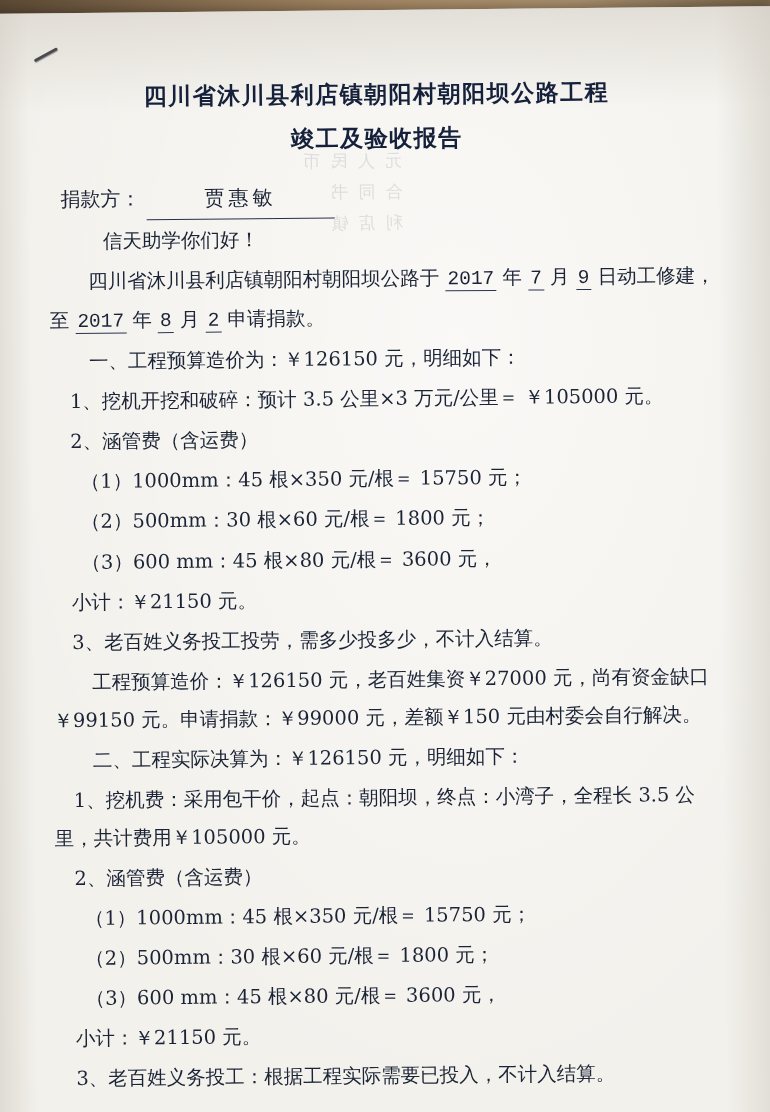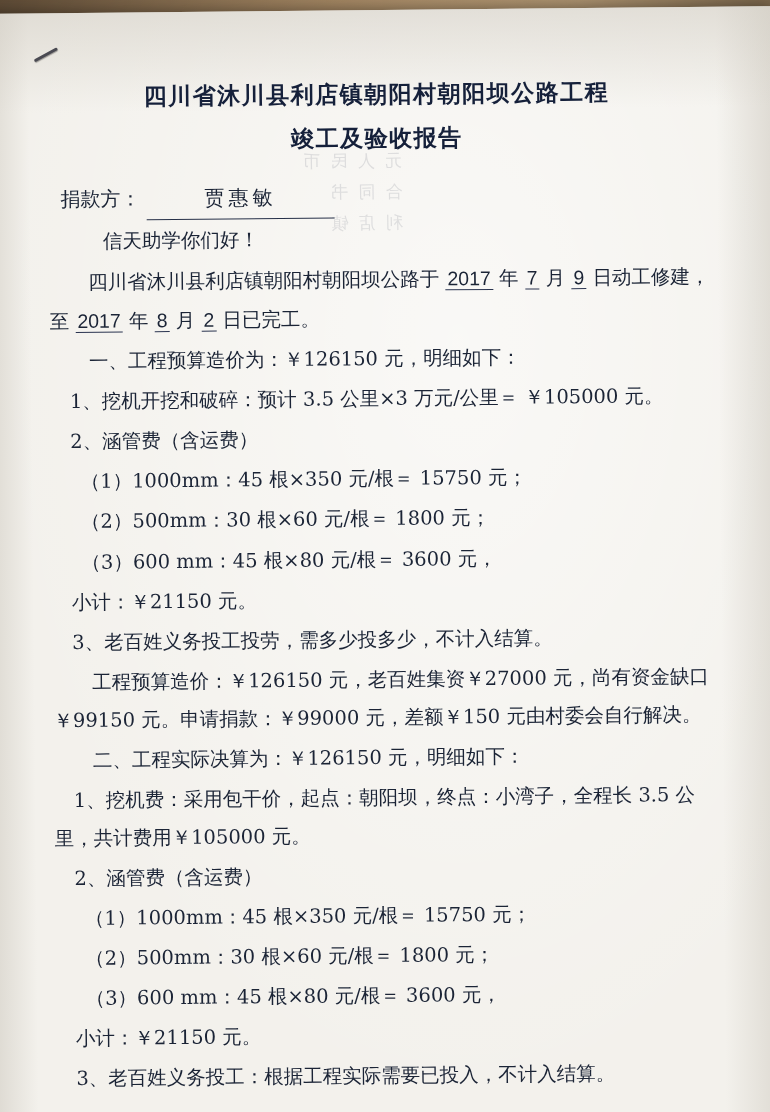--- a/index.html
+++ b/index.html
@@ -122,21 +122,21 @@
     border-bottom: 1.5px solid #263048;
     text-align: center;
     padding: 0 10px 1px 10px;
     letter-spacing: 4px;
   }
   .u {
     border-bottom: 1.3px solid #2a3450;
     padding: 0 2px;
   }
   .greet { margin-left: 54px; }
-  .num { font-family: Liberation Sans, sans-serif; }
+  .num { font-family: Liberation Mono, monospace; }
   .sub { margin-left: 10px; }
 </style>
 </head>
 <body>
 
 <div id="page">
   <div class="desk"></div>
   <div class="desk-shadow"></div>
 
   <div class="paper">
@@ -162,21 +162,21 @@
       <div class="body">
 
         <div class="donor-row">
           <span>捐款方：</span>
           <span class="donor-name">贾惠敏</span>
         </div>
 
         <div class="p greet">信天助学你们好！</div>
 
         <div class="p indent1">
-          <span>四川省沐川县利店镇朝阳村朝阳坝公路于 </span><span class="u num">2017</span><span> 年 </span><span class="u num">7</span><span> 月 </span><span class="u num">9</span><span> 日动工修建，至 </span><span class="u num">2017</span><span> 年 </span><span class="u num">8</span><span> 月 </span><span class="u num">2</span><span> 日已完工。</span>
+          <span>四川省沐川县利店镇朝阳村朝阳坝公路于 </span><span class="u num">2017</span><span> 年 </span><span class="u num">7</span><span> 月 </span><span class="u num">9</span><span> 日动工修建，至 </span><span class="u num">2017</span><span> 年 </span><span class="u num">8</span><span> 月 </span><span class="u num">2</span><span> 申请捐款。</span>
         </div>
 
         <div class="p indent1">一、工程预算造价为：￥126150 元，明细如下：</div>
         <div class="p indent2">1、挖机开挖和破碎：预计 3.5 公里×3 万元/公里＝ ￥105000 元。</div>
         <div class="p indent2">2、涵管费（含运费）</div>
         <div class="p indent2 sub">（1）1000mm：45 根×350 元/根＝ 15750 元；</div>
         <div class="p indent2 sub">（2）500mm：30 根×60 元/根＝ 1800 元；</div>
         <div class="p indent2 sub">（3）600 mm：45 根×80 元/根＝ 3600 元，</div>
         <div class="p indent2">小计：￥21150 元。</div>
         <div class="p indent2">3、老百姓义务投工投劳，需多少投多少，不计入结算。</div>

